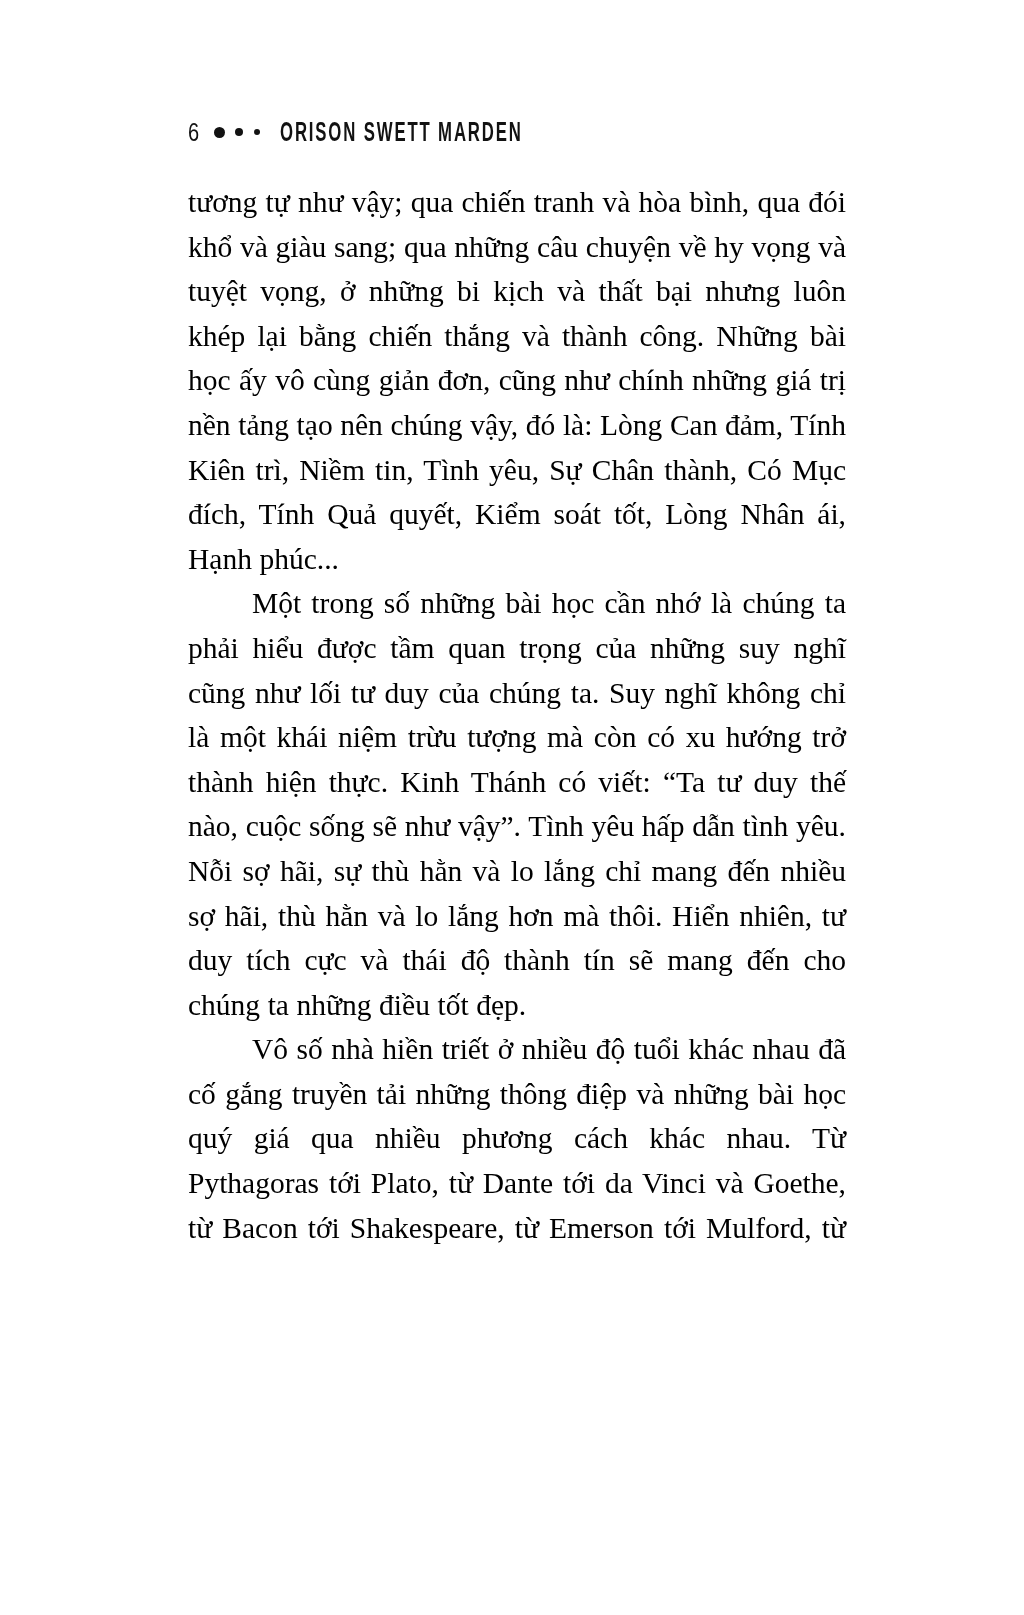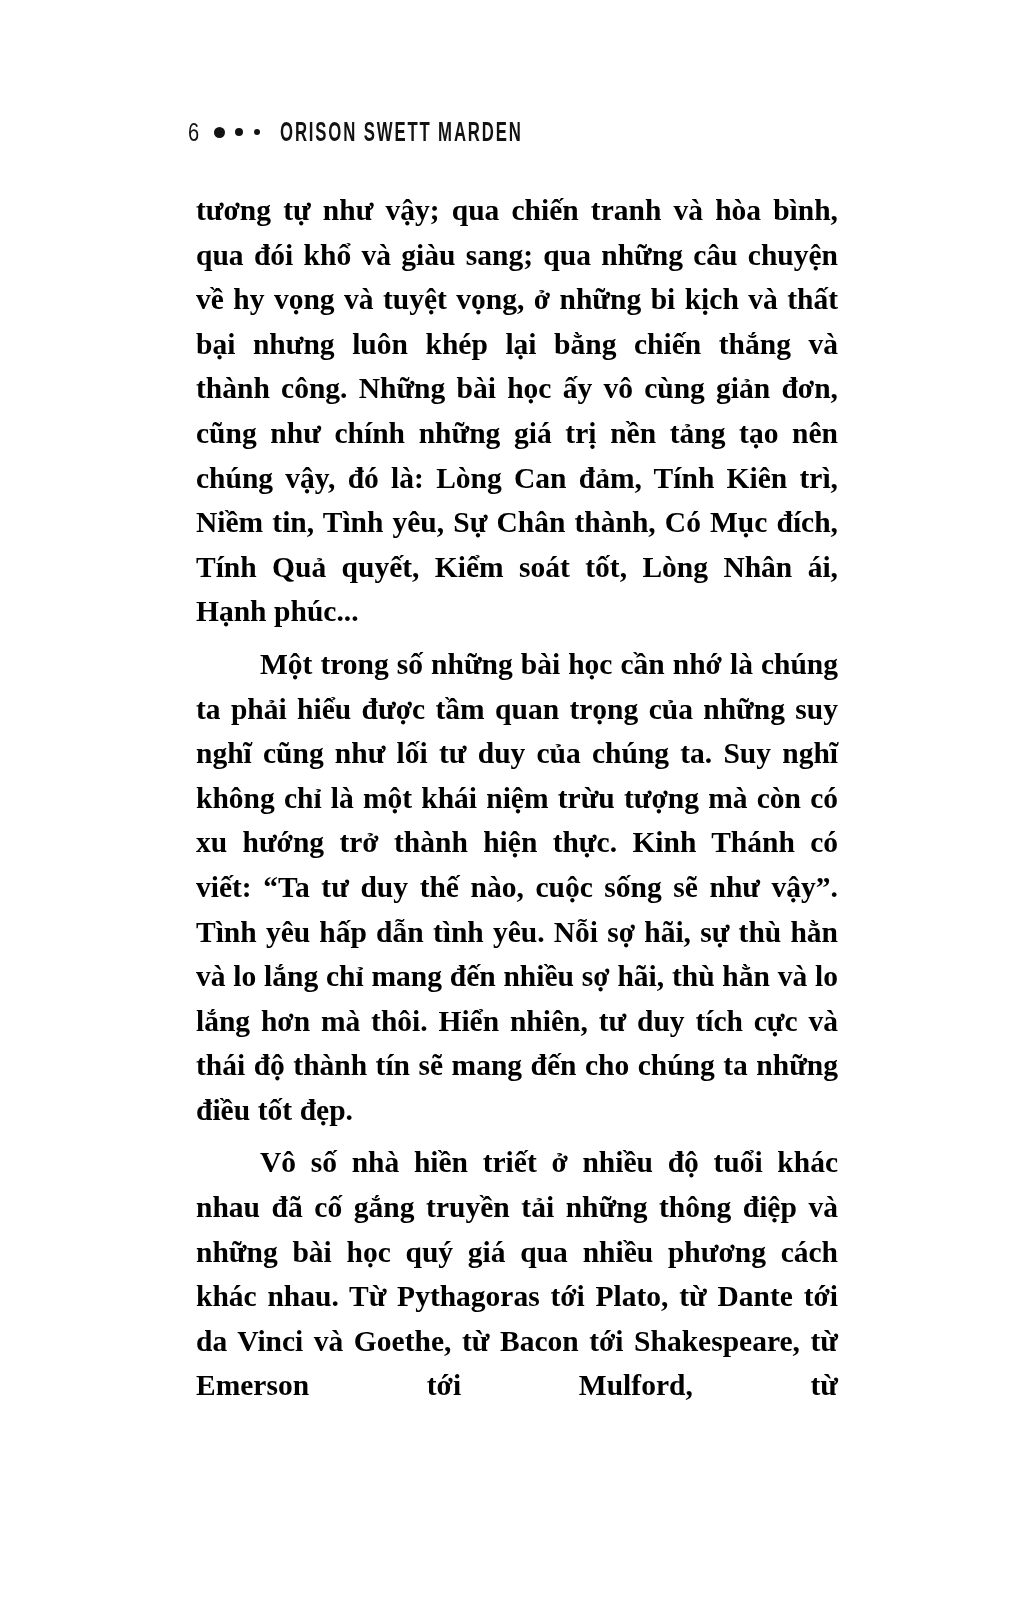--- a/index.html
+++ b/index.html
@@ -75,29 +75,28 @@
 
   
   .text-block {
     position: absolute;
     left: 188px;
     top: 180px;
     width: 658px;
   }
 
   .para {
-    margin: 8px;
+    margin: 0;
     font-size: 29.5px;
     line-height: 44.6px;
     text-align: justify;
     text-justify: inter-word;
     word-spacing: 0.2px;
     -webkit-hyphens: none;
     hyphens: none;
-    font-weight: bold;
   }
   .para.indent {
     text-indent: 64px;
   }
   
   .para.stretch-last::after {
     content: "";
     display: inline-block;
     width: 100%;
   }

